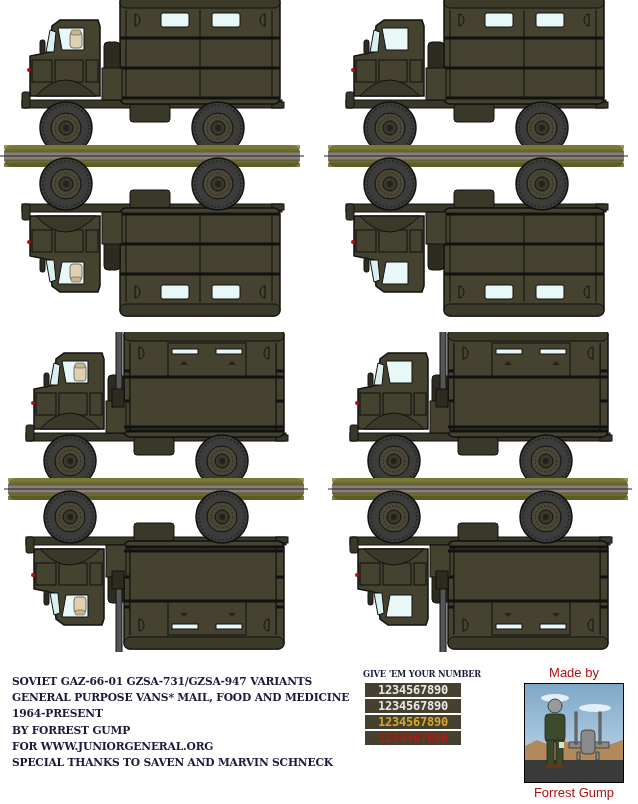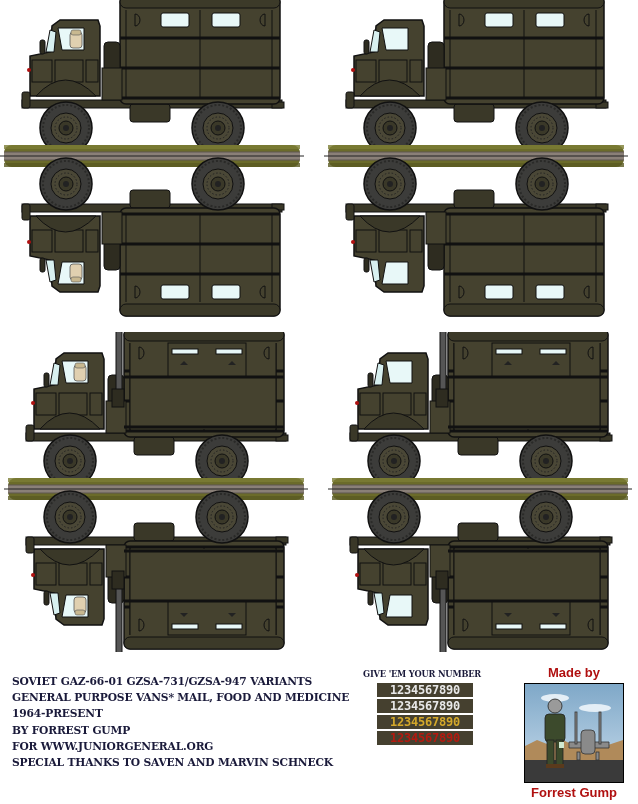--- a/index.html
+++ b/index.html
@@ -4,24 +4,24 @@
   <style>
     html, body { margin: 0; padding: 0; background: #ffffff; }
     body { width: 638px; height: 804px; position: relative; overflow: hidden; font-family: "DejaVu Serif", serif; }
     .sheet { position: absolute; left: 0; top: 0; width: 612px; height: 804px; }
     .model { position: absolute; width: 320px; height: 320px; }
     .model svg { display: block; }
     .credits { position: absolute; left: 12px; top: 673px; font-family: "DejaVu Serif", serif; font-weight: bold; font-size: 11.5px; line-height: 16.2px; color: #1a1a3a; letter-spacing: -0.2px; transform: scaleX(0.93); transform-origin: left top; white-space: nowrap; }
     .credits div { display: block; }
     .numbers { position: absolute; left: 363px; top: 669px; width: 130px; }
     .numbers .title { font-family: "DejaVu Serif", serif; font-weight: bold; font-size: 9px; color: #1a1a3a; white-space: nowrap; letter-spacing: -0.2px; transform: scaleX(0.92); transform-origin: left top; }
-    .num-row { margin-left: 14px; margin-top: 2px; width: 96px; height: 14px; background: #45402f; font-family: "DejaVu Sans Mono", monospace; font-weight: bold; font-size: 12px; line-height: 14px; letter-spacing: -0.2px; text-align: center; white-space: nowrap; overflow: hidden; }
+    .num-row { margin-left: 2px; margin-top: 2px; width: 96px; height: 14px; background: #45402f; font-family: "DejaVu Sans Mono", monospace; font-weight: bold; font-size: 12px; line-height: 14px; letter-spacing: -0.2px; text-align: center; white-space: nowrap; overflow: hidden; }
     .num-row.first { margin-top: 4px; }
     .maker { position: absolute; left: 512px; top: 665px; width: 124px; text-align: center; }
-    .maker .lbl { font-family: "Liberation Sans", sans-serif; font-weight: bold; font-size: 13px; color: #b01010; line-height: 16px; }
+    .maker .lbl { font-family: "Liberation Sans", sans-serif; font-weight: normal; font-size: 13px; color: #b01010; line-height: 16px; }
     .maker .portrait { margin: 2px auto 2px; width: 98px; height: 98px; border: 1px solid #000; position: relative; overflow: hidden; }
   </style>
 </head>
 <body>
 
 <div class="sheet">
 
   <svg width="0" height="0" style="position:absolute">
     <defs>
 

